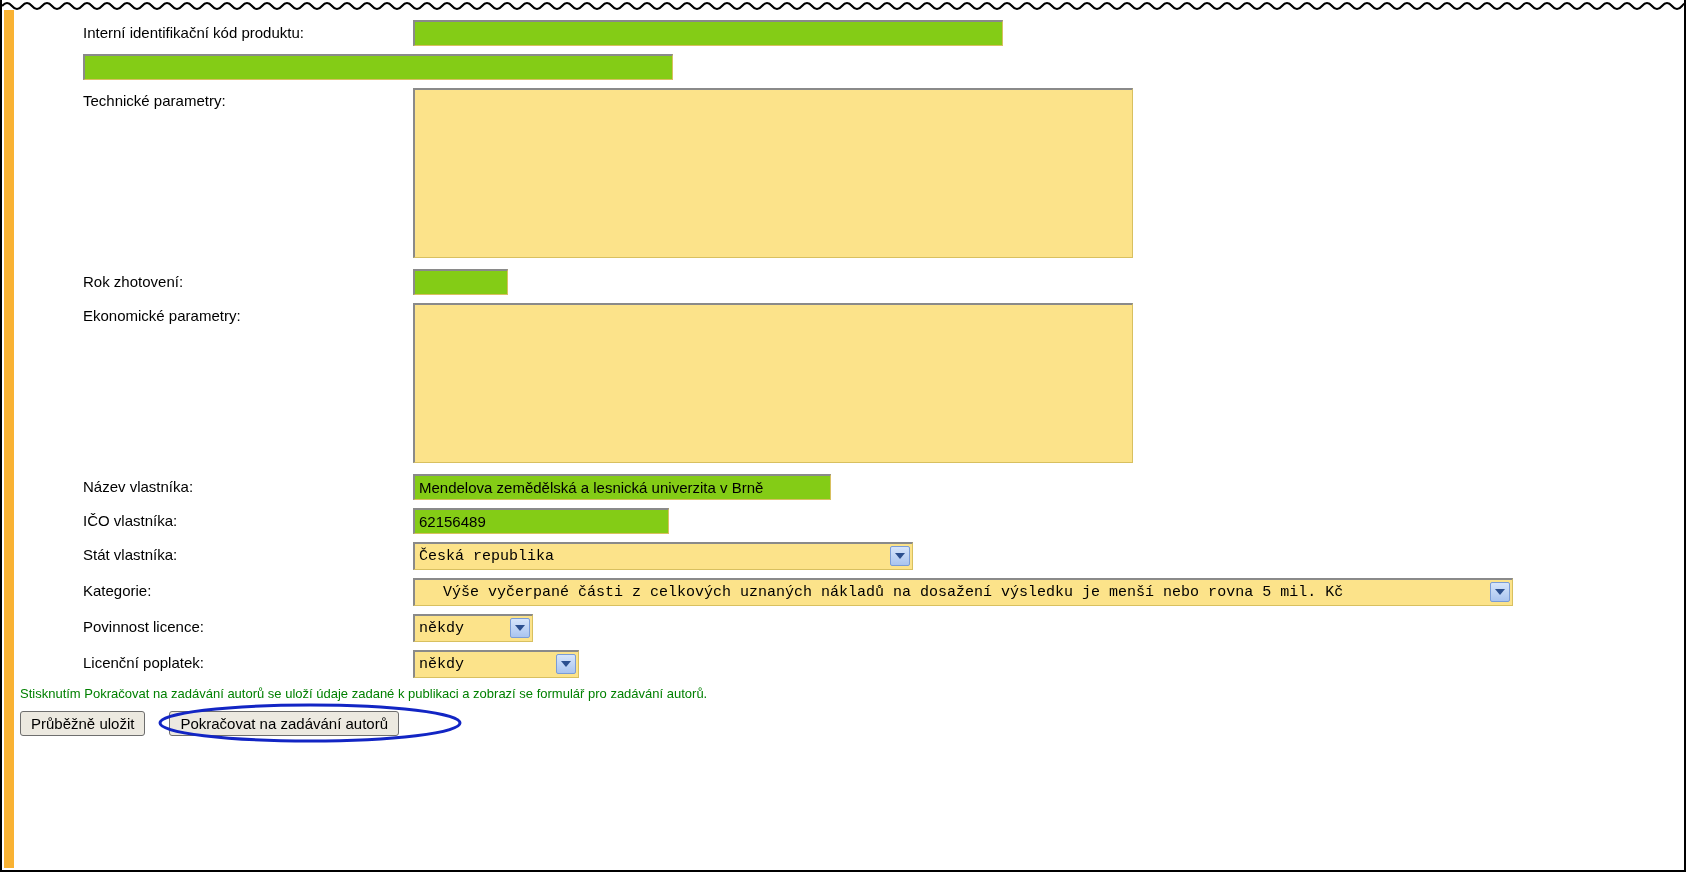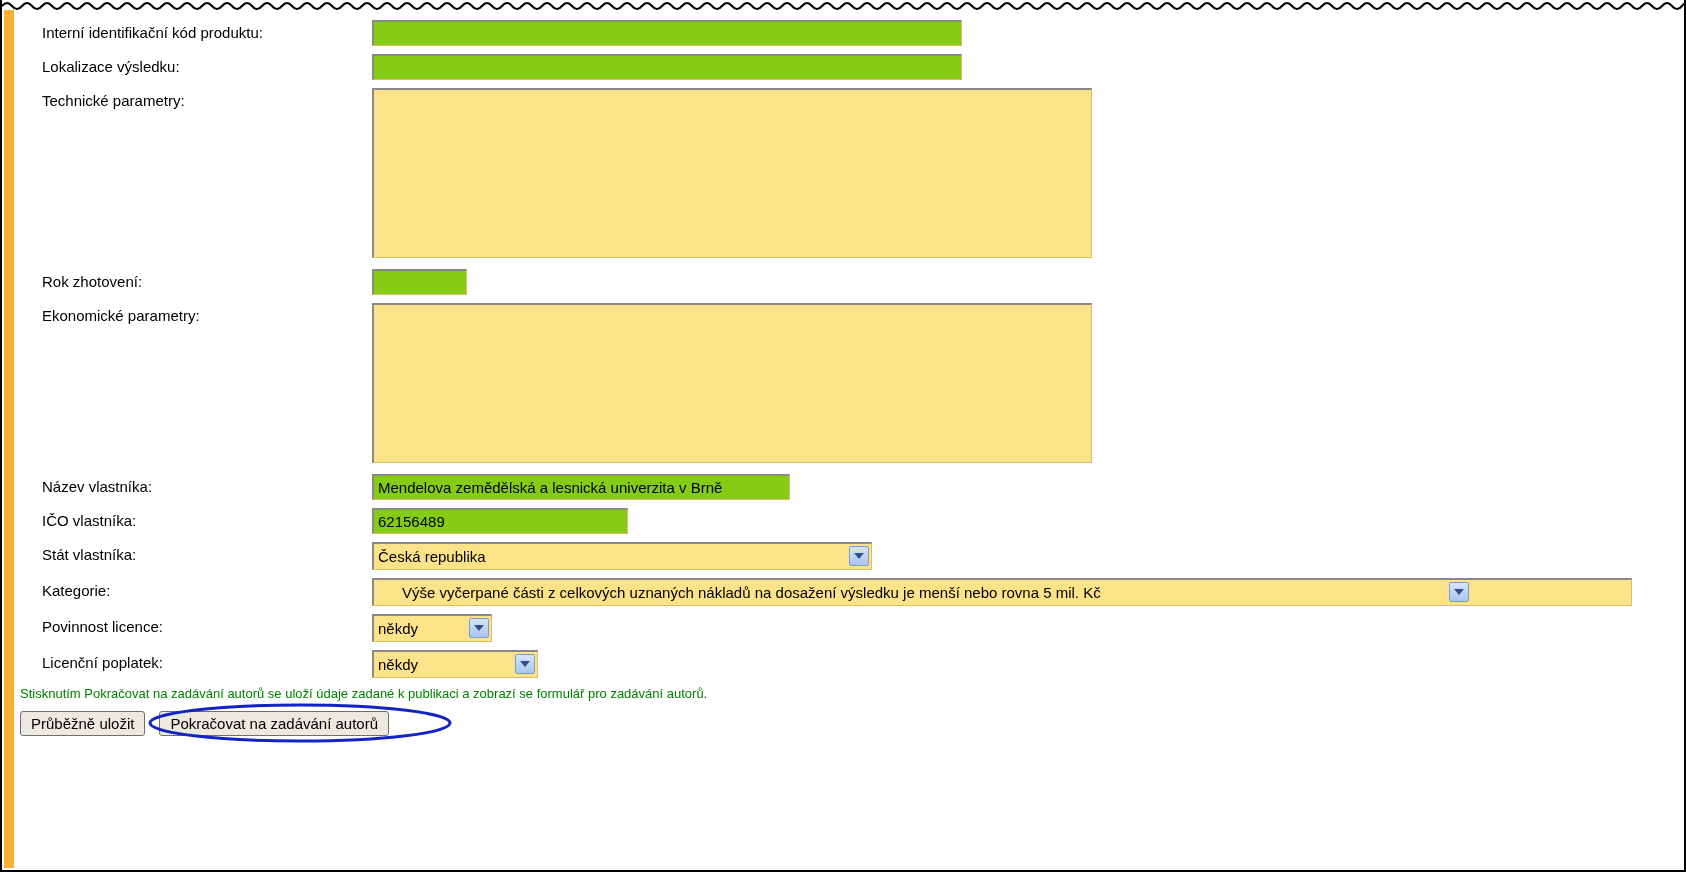--- a/index.html
+++ b/index.html
@@ -34,20 +34,21 @@
       width: 10px;
       background: #F9B233;
     }
     .content {
       padding: 20px 20px 10px 40px;
     }
     .row {
       display: flex;
       align-items: flex-start;
       margin-bottom: 8px;
+      margin-left: 41px;
     }
     .label {
       width: 330px;
       flex-shrink: 0;
       padding-top: 4px;
       color: #000000;
     }
     .field-region {
       flex: 1;
       position: relative;
@@ -80,21 +81,21 @@
     .select-wrap {
       position: relative;
       display: inline-block;
     }
     .select-box {
       background: #FCE38A;
       border-top: 2px solid #8a8a8a;
       border-left: 2px solid #8a8a8a;
       border-bottom: 1px solid #d8c060;
       border-right: 1px solid #d8c060;
-      font-family: Liberation Sans, sans-serif;
+      font-family: Liberation Mono, monospace;
       font-size: 15px;
       padding: 3px 28px 3px 4px;
       outline: none;
       height: 28px;
       line-height: 20px;
       color: #000;
     }
     .select-arrow {
       position: absolute;
       right: 3px;
@@ -110,21 +111,21 @@
       pointer-events: none;
     }
     .select-arrow svg { display: block; }
     .hint {
       color: #008000;
       margin: 6px 0 10px -22px;
       font-size: 13px;
     }
     .buttons {
       display: flex;
-      gap: 14px;
+      gap: 24px;
       margin-left: -22px;
     }
     .btn {
       background: #ECE9E0;
       border: 1px solid #6e6e6e;
       border-radius: 3px;
       padding: 3px 10px;
       font-family: Verdana, Arial, sans-serif;
       font-size: 15px;
       cursor: pointer;
@@ -139,21 +140,21 @@
       top: -9px;
       left: -14px;
       pointer-events: none;
     }
     .w-590 { width: 590px; }
     .w-720 { width: 720px; }
     .w-95  { width: 95px; }
     .w-418 { width: 418px; }
     .w-300 { width: 256px; }
     .w-500 { width: 500px; }
-    .w-1100 { width: 1260px; padding-left: 28px; }
+    .w-1100 { width: 1100px; padding-left: 28px; }
     .w-120 { width: 120px; }
     .w-166 { width: 166px; }
     .h-170 { height: 170px; }
     .h-160 { height: 160px; }
   </style>
 </head>
 <body>
 
 <div class="outer">
   <div class="wavy">
@@ -166,21 +167,20 @@
   <div class="content">
 
     <div class="row">
       <div class="label">Interní identifikační kód produktu:</div>
       <div class="field-region">
         <input class="text-input w-590" type="text" style="">
       </div>
     </div>
 
     <div class="row">
-      <div class="label">Lokalizace výsledku:</div>
       <div class="field-region">
         <input class="text-input w-590" type="text" style="">
       </div>
     </div>
 
     <div class="row">
       <div class="label">Technické parametry:</div>
       <div class="field-region">
         <textarea class="textarea w-720 h-170" style=""></textarea>
       </div>

